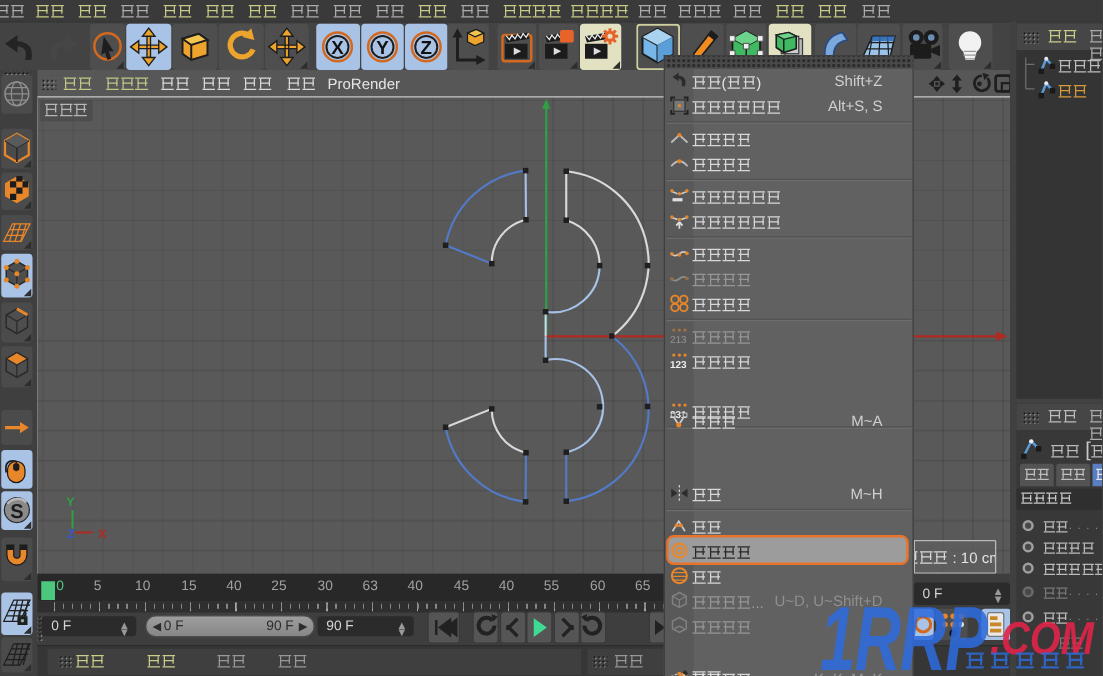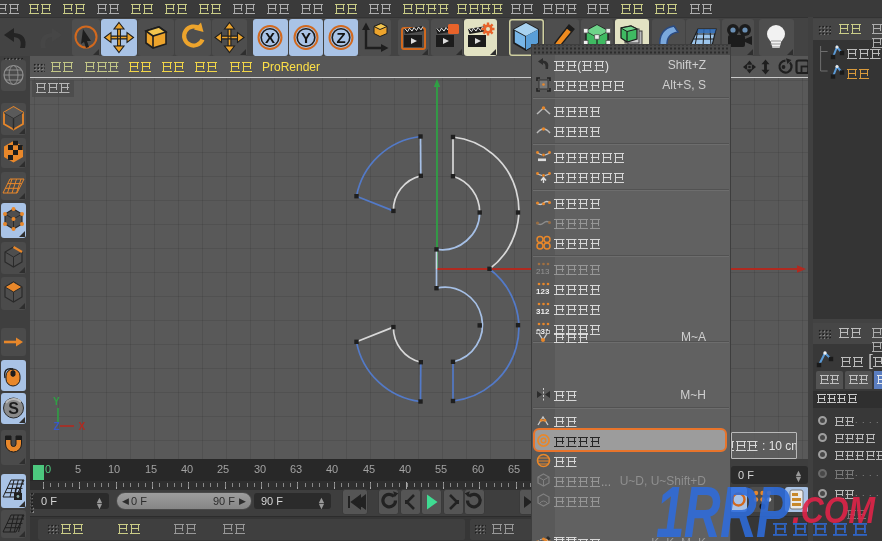--- a/index.html
+++ b/index.html
@@ -28,21 +28,21 @@
 .tile.sel{background:#a9c3e6;}
 .tile.yel{background:#e2e2c3;}
 .tile.ybd{box-shadow:inset 0 0 0 1.5px #cfcfa0;}
 .tri:after{content:"";position:absolute;right:1px;bottom:1px;border-style:solid;border-width:0 0 6px 6px;border-color:transparent transparent #2e2e2e transparent;}
 
 #leftcol{left:0;top:56px;width:30px;height:485px;background:#3f3f3f;}
 .ltile{position:absolute;left:1px;width:25px;height:31px;background:#4b4b4b;border-radius:3px;}
 .ltile.sel{background:#a9c3e6;}
 
 #vbar{left:30px;top:56px;width:778px;height:22px;background:#575757;font-size:12px;}
-#vbar span{position:absolute;top:4px;color:#fde047;}
+#vbar span{position:absolute;top:4px;color:#e5e5e5;}
 #vbar span.y{color:#ccd08c;}
 
 #vp{left:30px;top:78px;width:778px;height:382px;background:#595959;
  box-shadow:0 -1px 0 #c9c9c9, 1px 0 0 #a8a8a8, 0 1px 0 #9a9a9a;
  background-image:
   repeating-linear-gradient(to right, rgba(0,0,0,.085) 0 1px, transparent 1px 24px),
   repeating-linear-gradient(to bottom, rgba(0,0,0,.085) 0 1px, transparent 1px 24px);
  background-position:4px 0,0 2px;}
 #vplabel{left:2px;top:2px;background:#4a4a4ac9;color:#bebebe;font-size:12px;padding:1px 3px 2px 3px;}
 #hud{right:11px;bottom:1px;border:1.5px solid #b9b9b9;background:#5e5e5ecc;color:#e3e3e3;
@@ -715,29 +715,20 @@
       </div>
 <div class="mi" style="top:234px">
         <svg class="mico">
           <text x="1" y="14" font-size="8" fill="#eee" font-weight="bold">123</text>
           <circle cx="4" cy="4" r="1.3" fill="#e8872a"></circle>
           <circle cx="8.5" cy="4" r="1.3" fill="#e8872a"></circle>
           <circle cx="13" cy="4" r="1.3" fill="#e8872a"></circle>
         </svg>
         <span class="lab"><i class="z"></i><i class="z"></i><i class="z"></i><i class="z"></i></span>
       </div>
-<div class="mi" style="top:254px">
-        <svg class="mico">
-          <text x="1" y="14" font-size="8" fill="#eee" font-weight="bold">312</text>
-          <circle cx="4" cy="4" r="1.3" fill="#e8872a"></circle>
-          <circle cx="8.5" cy="4" r="1.3" fill="#e8872a"></circle>
-          <circle cx="13" cy="4" r="1.3" fill="#e8872a"></circle>
-        </svg>
-        <span class="lab"><i class="z"></i><i class="z"></i><i class="z"></i><i class="z"></i></span>
-      </div>
 <div class="mi" style="top:274px">
         <svg class="mico">
           <text x="1" y="14" font-size="8" fill="#eee" font-weight="bold">231</text>
           <circle cx="4" cy="4" r="1.3" fill="#e8872a"></circle>
           <circle cx="8.5" cy="4" r="1.3" fill="#e8872a"></circle>
           <circle cx="13" cy="4" r="1.3" fill="#e8872a"></circle>
         </svg>
         <span class="lab"><i class="z"></i><i class="z"></i><i class="z"></i><i class="z"></i></span>
       </div>
 <div class="msep" style="top:296px"></div>

